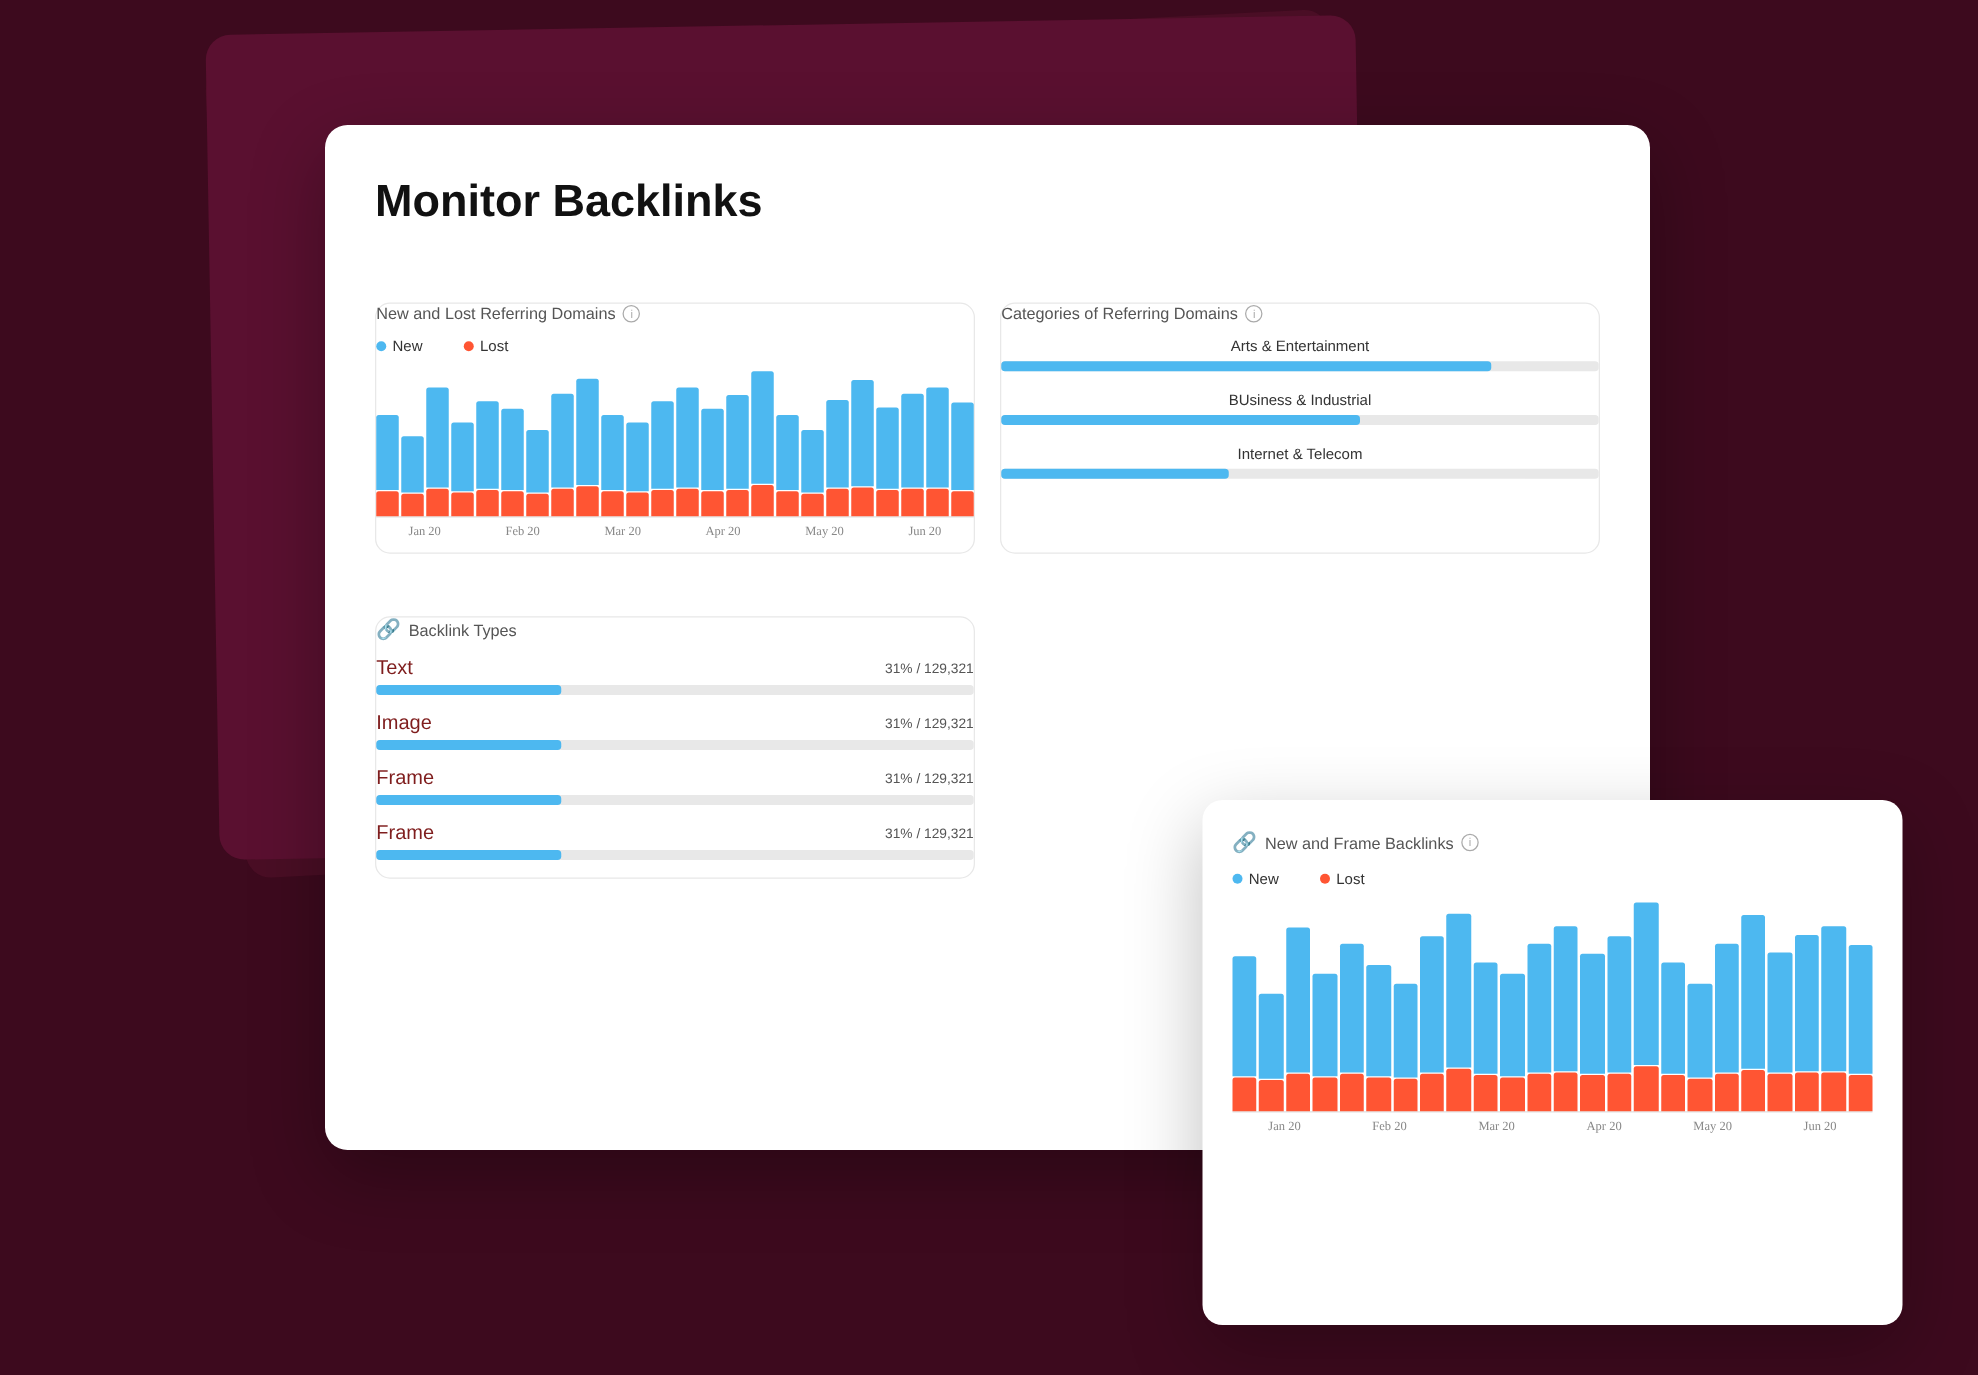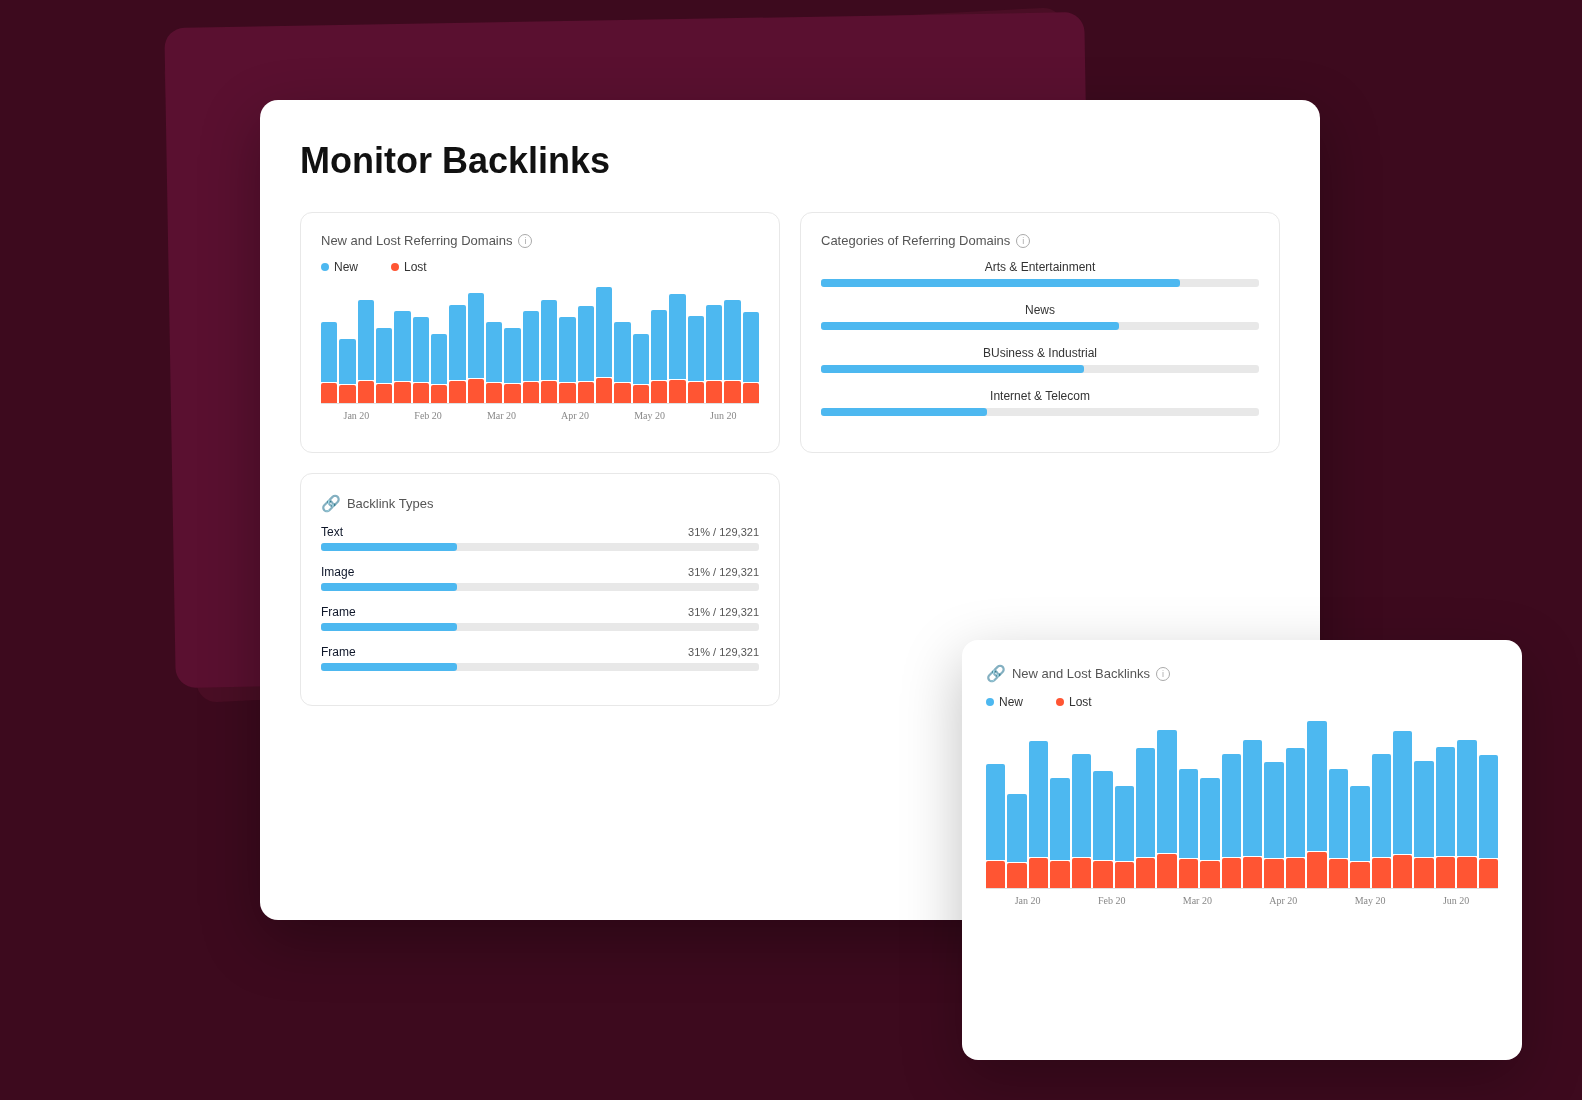--- a/index.html
+++ b/index.html
@@ -56,21 +56,21 @@
     .charts-grid {
       display: grid;
       grid-template-columns: 1fr 1fr;
       gap: 20px;
     }
 
     .chart-card {
       background: #fff;
       border: 1px solid #e8e8e8;
       border-radius: 12px;
-      padding: 20px;
+      margin-top: 30px;
     }
 
     .chart-title {
       font-size: 13px;
       color: #555;
       margin-bottom: 12px;
       display: flex;
       align-items: center;
       gap: 6px;
     }
@@ -187,22 +187,22 @@
     }
 
     .backlink-type-header {
       display: flex;
       justify-content: space-between;
       align-items: center;
       margin-bottom: 4px;
     }
 
     .backlink-type-name {
-      font-size: 12px;
-      color: #0f172a;
+      font-size: 16px;
+      color: #7f1d1d;
     }
 
     .backlink-type-value {
       font-size: 11px;
       color: #555;
     }
 
     .link-icon {
       color: #ccc;
       font-size: 16px;
@@ -364,26 +364,20 @@
         <span class="info-icon">i</span>
       </div>
       <div id="chart2-categories">
           <div class="category-item">
             <div class="category-name">Arts &amp; Entertainment</div>
             <div class="progress-bar-bg">
               <div class="progress-bar-fill" style="width: 82%;"></div>
             </div>
           </div>
           <div class="category-item">
-            <div class="category-name">News</div>
-            <div class="progress-bar-bg">
-              <div class="progress-bar-fill" style="width: 68%;"></div>
-            </div>
-          </div>
-          <div class="category-item">
             <div class="category-name">BUsiness &amp; Industrial</div>
             <div class="progress-bar-bg">
               <div class="progress-bar-fill" style="width: 60%;"></div>
             </div>
           </div>
           <div class="category-item">
             <div class="category-name">Internet &amp; Telecom</div>
             <div class="progress-bar-bg">
               <div class="progress-bar-fill" style="width: 38%;"></div>
             </div>
@@ -436,21 +430,21 @@
         </div>
     </div>
 
     <div style="visibility:hidden;"></div>
   </div>
 </div>
 
 <div class="second-card">
   <div class="chart-title">
     <span class="link-icon">🔗</span>
-    <span>New and Lost Backlinks</span>
+    <span>New and Frame Backlinks</span>
     <span class="info-icon">i</span>
   </div>
   <div class="legend">
     <div class="legend-item">
       <div class="legend-dot" style="background:#4db8f0;"></div>
       <span>New</span>
     </div>
     <div class="legend-item">
       <div class="legend-dot" style="background:#ff5533;"></div>
       <span>Lost</span>

